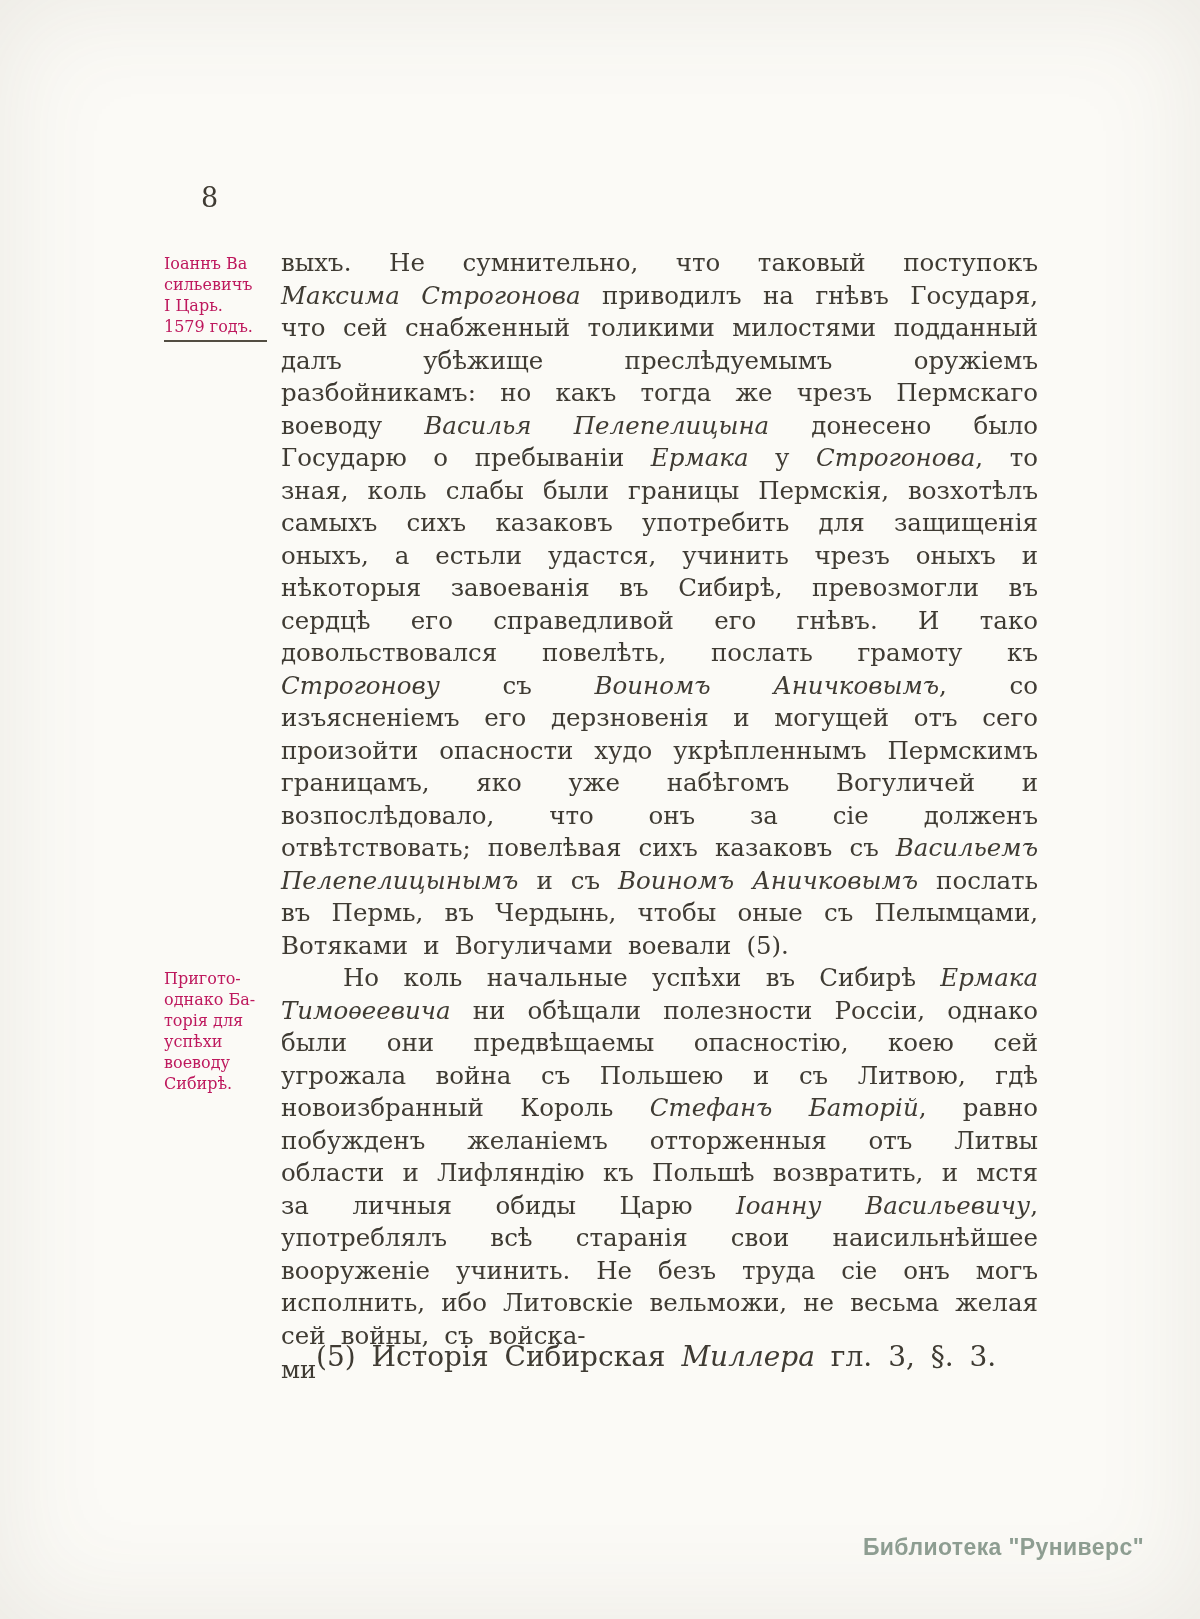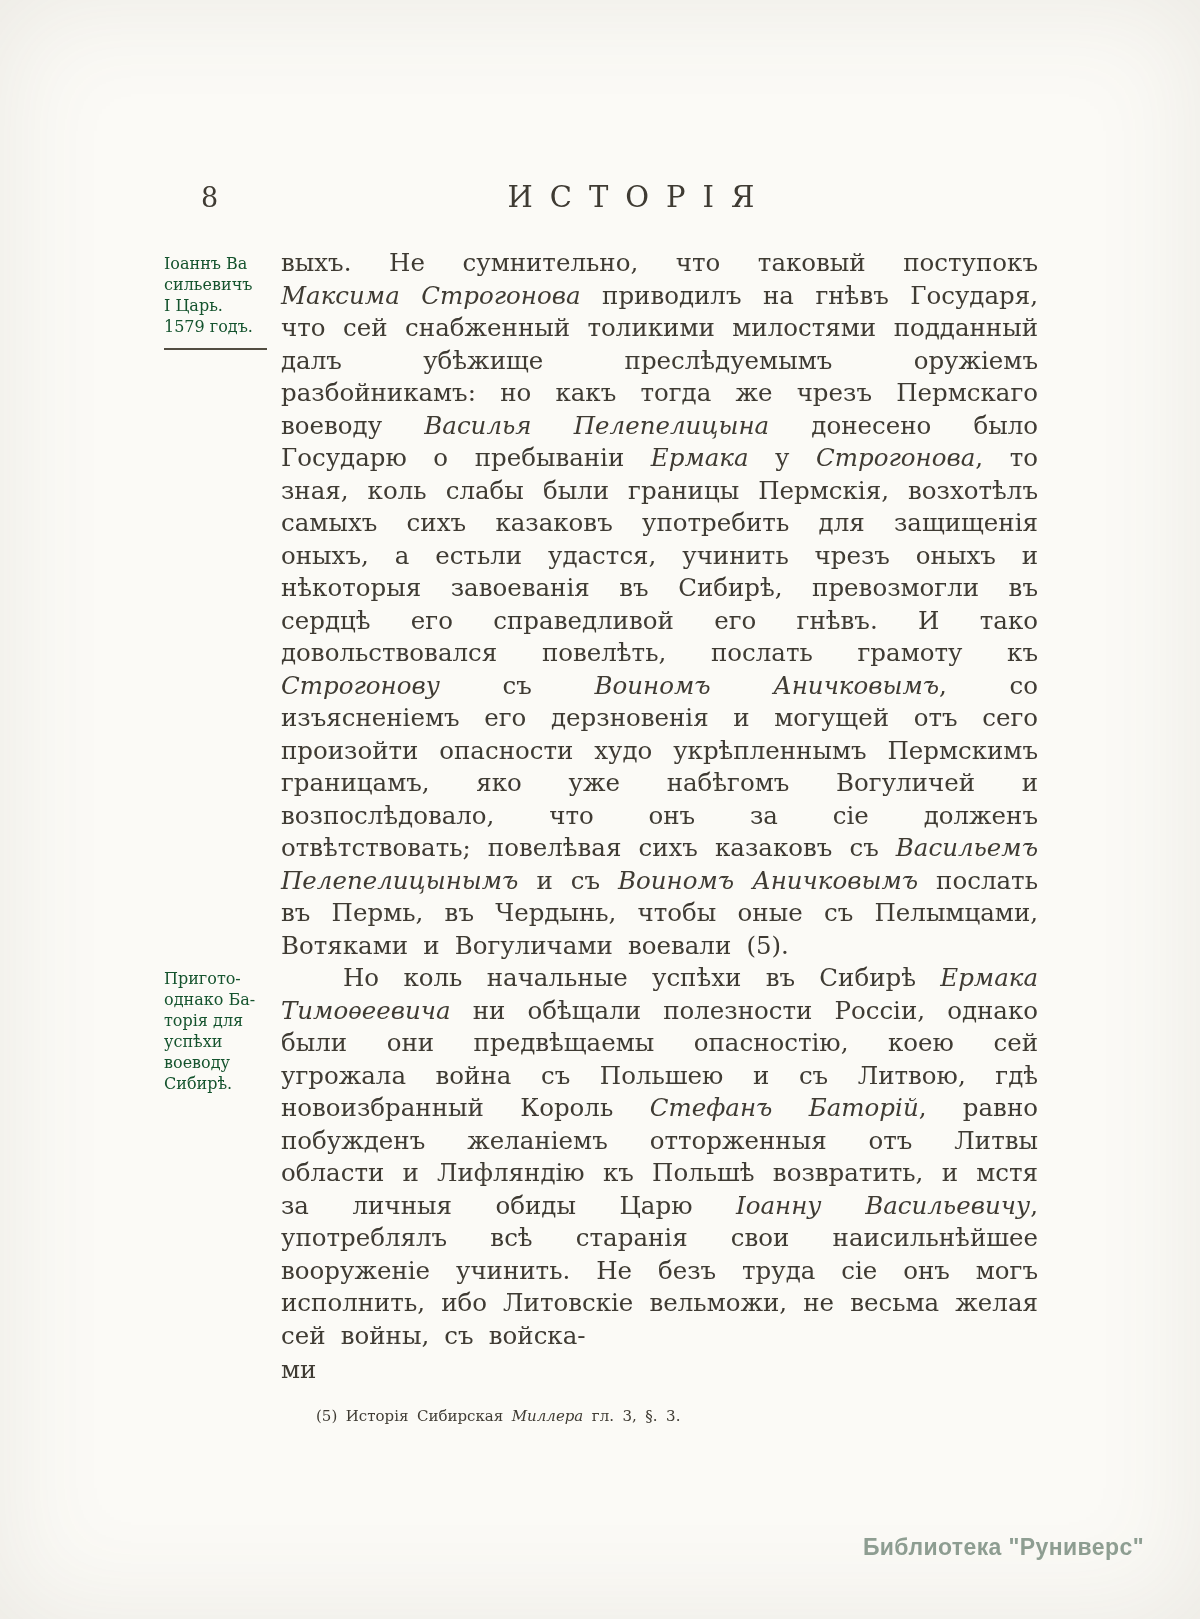--- a/index.html
+++ b/index.html
@@ -53,26 +53,26 @@
     top: 247px;
     width: 876px;
     display: grid;
     grid-template-columns: 119px 757px;
     row-gap: 0;
   }
   .margin-note {
     font-size: 16px;
     line-height: 21px;
     padding: 6px 10px 0 2px;
-    color: #14532d;
+    color: #be185d;
   }
   .mn-line { display: block; }
   .mn-line.underlined {
     border-bottom: 2px solid #524d42;
-    padding-bottom: 11px;
+    padding-bottom: 3px;
     width: 96%;
   }
   .para {
     margin: 0;
     font-size: 24.5px;
     line-height: 32.5px;
     text-align: justify;
     word-spacing: 0.30em;
   }
   .para.indent { text-indent: 62px; }
@@ -80,23 +80,23 @@
   .spacer-cell { }
   .catchword {
     grid-column: 2;
     padding-right: 30px;
     font-size: 24.5px;
     line-height: 36px;
   }
   .footnote {
     position: absolute;
     left: 280px;
-    top: 1402px;
+    top: 1342px;
     width: 757px;
-    font-size: 15px;
+    font-size: 28px;
     line-height: 29px;
     text-indent: 36px;
     word-spacing: 0.25em;
   }
   .footnote em { font-style: italic; }
   .watermark {
     position: absolute;
     right: 56px;
     top: 1534px;
     font-family: "Liberation Sans", sans-serif;
@@ -106,21 +106,20 @@
     color: var(--wm);
   }
 </style>
 </head>
 <body>
 
 <div class="page">
 
   <div class="page-number">8</div>
 
-  <div class="header-title">ИСТОРІЯ</div>
 
   <div class="content-grid" id="content-grid">
       <div class="margin-note">
         <span class="mn-line">Іоаннъ Ва</span>
         <span class="mn-line">сильевичъ</span>
         <span class="mn-line">I Царь.</span>
         <span class="mn-line underlined">1579 годъ.</span>
       </div>
       <p class="para"><span>выхъ. Не сумнительно, что таковый поступокъ </span><em>Максима Строгонова</em><span> приводилъ на гнѣвъ Государя, что сей снабженный толикими милостями подданный далъ убѣжище преслѣдуемымъ оружіемъ разбойникамъ: но какъ тогда же чрезъ Пермскаго воеводу </span><em>Василья Пелепелицына</em><span> донесено было Государю о пребываніи </span><em>Ермака</em><span> у </span><em>Строгонова</em><span>, то зная, коль слабы были границы Пермскія, возхотѣлъ самыхъ сихъ казаковъ употребить для защищенія оныхъ, а естьли удастся, учинить чрезъ оныхъ и нѣкоторыя завоеванія въ Сибирѣ, превозмогли въ сердцѣ его справедливой его гнѣвъ. И тако довольствовался повелѣть, послать грамоту къ </span><em>Строгонову</em><span> съ </span><em>Воиномъ Аничковымъ</em><span>, со изъясненіемъ его дерзновенія и могущей отъ сего произойти опасности худо укрѣпленнымъ Пермскимъ границамъ, яко уже набѣгомъ Вогуличей и возпослѣдовало, что онъ за сіе долженъ отвѣтствовать; повелѣвая сихъ казаковъ съ </span><em>Васильемъ Пелепелицынымъ</em><span> и съ </span><em>Воиномъ Аничковымъ</em><span> послать въ Пермь, въ Чердынь, чтобы оные съ Пелымцами, Вотяками и Вогуличами воевали (5).</span></p>
       <div class="margin-note">

